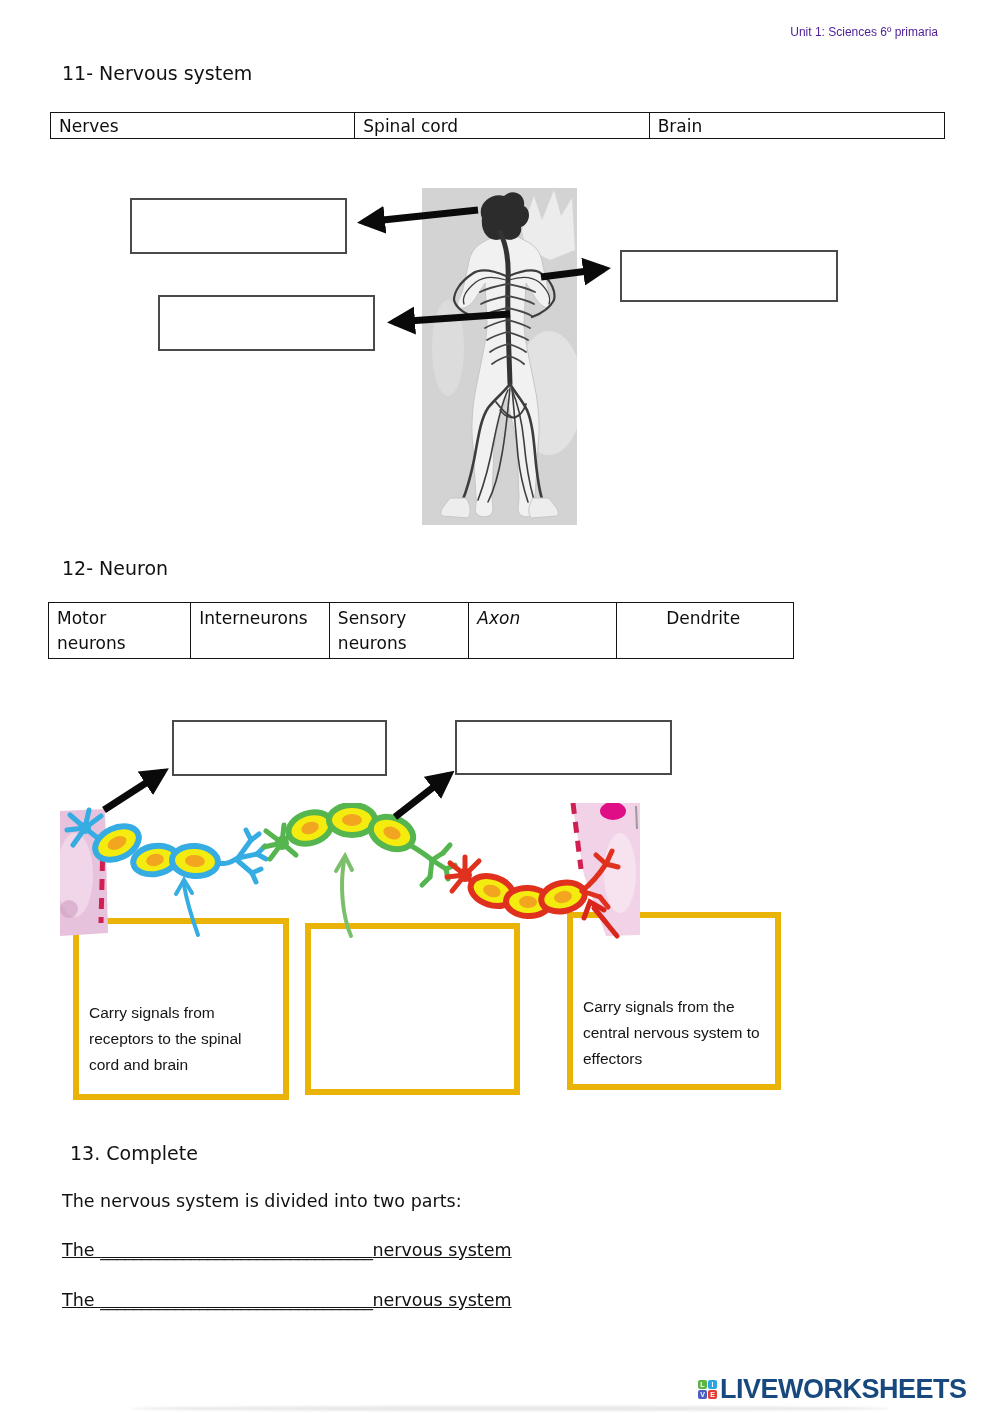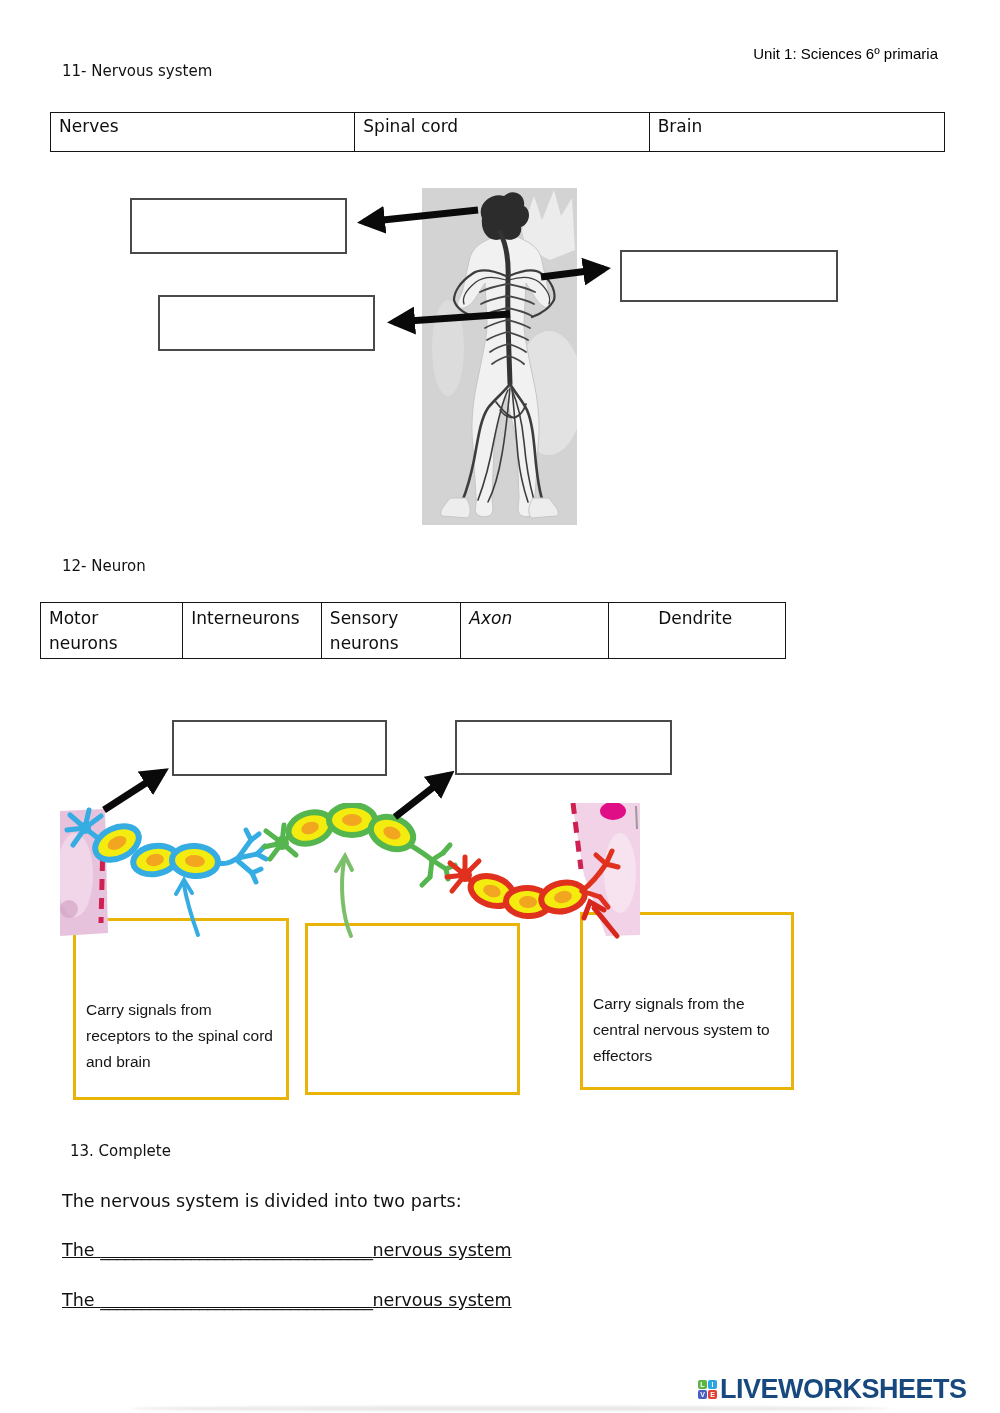--- a/index.html
+++ b/index.html
@@ -3,45 +3,45 @@
 <meta charset="utf-8">
 <style>
   html,body{margin:0;padding:0;background:#ffffff;}
   .page{
     position:relative;width:1000px;height:1413px;background:#ffffff;
     font-family:"Liberation Sans",sans-serif;color:#1a1a1a;overflow:hidden;
   }
   .abs{position:absolute;}
   
   .hand{font-family:"DejaVu Sans",sans-serif;font-size:17.5px;color:#111;}
-  .sec-title{font-size:15px;}
-  
-  .hdr{top:25px;right:62px;font-size:15px;color:#000000;margin-top:20px;}
+  .sec-title{font-size:19px;}
+  
+  .hdr{top:25px;right:62px;font-size:12px;color:#4c1d95;}
   
   .wb{display:flex;border:1.8px solid #141414;background:#fff;box-sizing:border-box;}
   .wb .cell{border-right:1.8px solid #141414;box-sizing:border-box;padding:1px 8px;
             font-family:"DejaVu Sans",sans-serif;font-size:17px;line-height:25px;color:#0e0e0e;}
   .wb .cell:last-child{border-right:none;}
-  .wb1{left:50px;top:112px;width:895px;height:40px;}
+  .wb1{left:50px;top:112px;width:895px;height:27px;}
   .wb1 .cell{height:100%;}
-  .wb2{left:40px;top:602px;width:746px;height:57px;}
+  .wb2{left:48px;top:602px;width:746px;height:57px;}
   .wb2 .cell{height:100%;padding-top:3px;}
   .narrow span{display:inline-block;max-width:80px;}
   
   .ansbox{border:2px solid #4a4a4a;background:transparent;z-index:4;}
   .b1{left:130px;top:198px;width:213px;height:52px;}
   .b2{left:620px;top:250px;width:214px;height:48px;}
   .b3{left:158px;top:295px;width:213px;height:52px;}
   .bA{left:172px;top:720px;width:211px;height:52px;}
   .bB{left:455px;top:720px;width:213px;height:51px;}
   
-  .card{border:3px solid #eab308;background:transparent;z-index:3;box-sizing:border-box;}
+  .card{border:6px solid #eab308;background:transparent;z-index:3;box-sizing:border-box;}
   .d1{left:73px;top:918px;width:216px;height:182px;}
   .d2{left:305px;top:923px;width:215px;height:172px;}
-  .d3{left:580px;top:912px;width:214px;height:178px;}
+  .d3{left:567px;top:912px;width:214px;height:178px;}
   .card .blank{display:block;margin:46px 0 0 10px;font-size:15px;letter-spacing:-1px;color:#3a3a3a;
                font-family:"DejaVu Sans",sans-serif;line-height:14px;white-space:nowrap;overflow:hidden;}
   .d2 .blank{margin-top:48px;}
   .card .desc{display:block;margin:16px 10px 0 10px;font-size:15.5px;line-height:26px;color:#141414;}
   
   .s13line{font-family:"DejaVu Sans",sans-serif;font-size:17.5px;color:#111;white-space:nowrap;text-decoration:underline;}
   .s13line .blank{letter-spacing:-0.5px;color:#222;}
   
   .overlay{left:0;top:0;z-index:8;pointer-events:none;}
   .bodyfig{left:422px;top:188px;z-index:2;}

